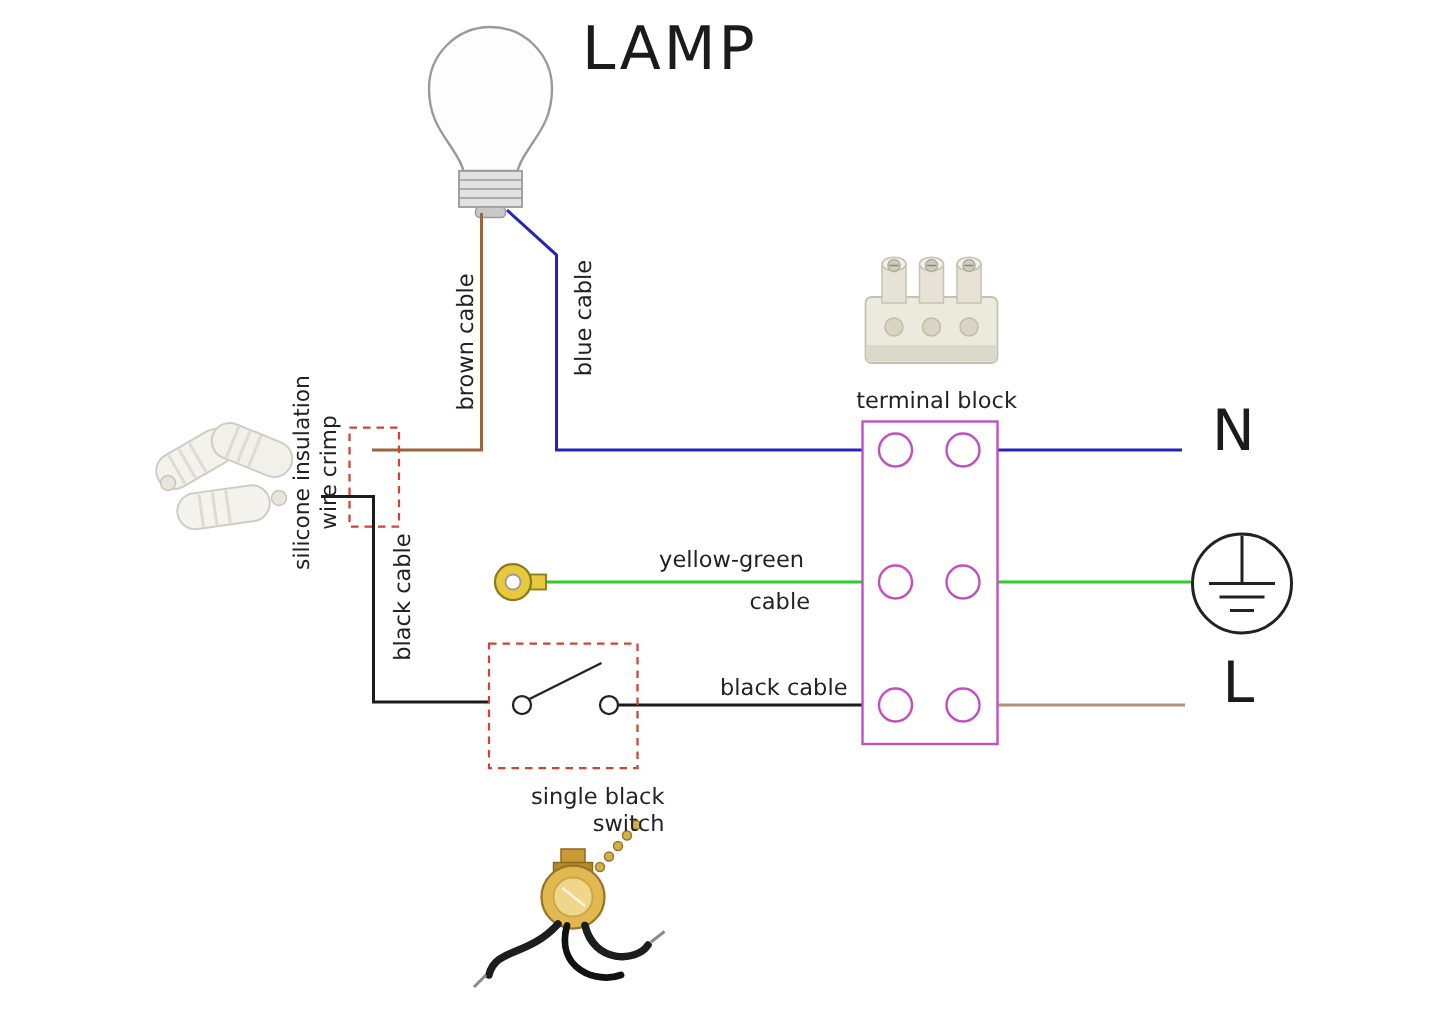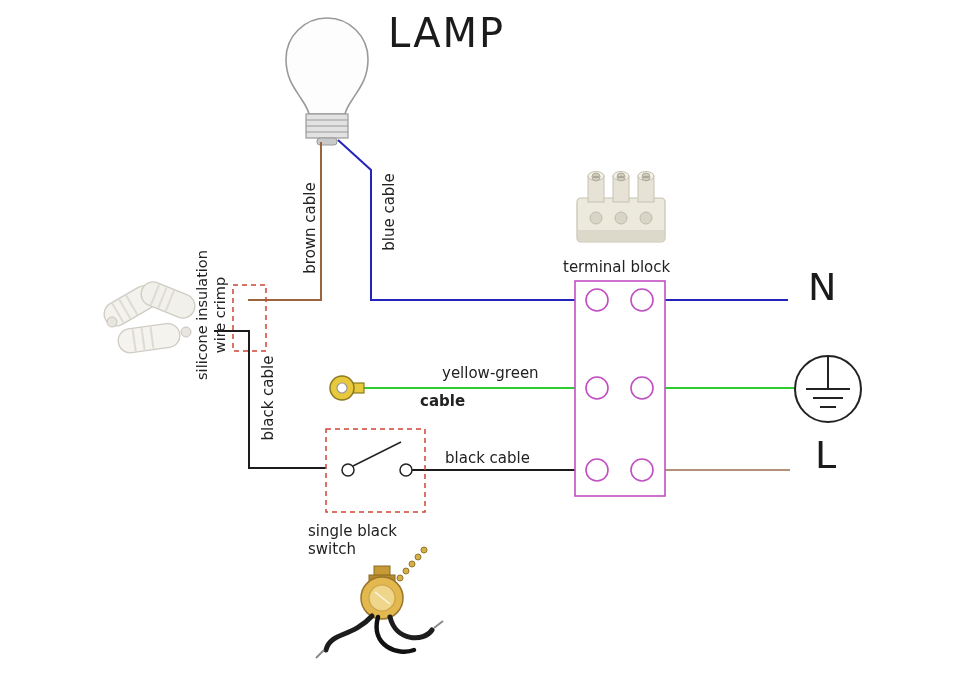--- a/index.html
+++ b/index.html
@@ -3,21 +3,21 @@
 <meta charset="utf-8">
 <style>
   html,body{margin:0;padding:0;background:#ffffff;}
   #stage{
     position:relative;width:961px;height:675px;background:#ffffff;
     font-family:"DejaVu Sans","Liberation Sans",sans-serif;color:#222;
     overflow:hidden;
   }
   #wires-svg{position:absolute;left:0;top:0;}
   .lbl{position:absolute;font-size:15px;color:#222;line-height:18px;}
-  .lbl.center{text-align:left;}
+  .lbl.center{text-align:right;}
   .rot{transform:rotate(-90deg);transform-origin:center center;white-space:nowrap;text-align:center;}
   .big{font-size:38px;letter-spacing:1px;color:#1b1b1b;}
   .title{font-size:40px;letter-spacing:2px;color:#1b1b1b;}
 </style>
 </head>
 <body>
 
 <div id="stage">
 
   <svg id="wires-svg" width="961" height="675" viewBox="0 0 961 675">
@@ -147,22 +147,22 @@
 
   <div class="lbl rot" style="left:339px;top:203px;width:100px;height:18px;">blue cable</div>
 
   <div class="lbl rot" style="left:141px;top:297px;width:140px;height:36px;font-size:14.5px;">
     <div>silicone insulation</div>
     <div>wire crimp</div>
   </div>
 
   <div class="lbl rot" style="left:218px;top:389px;width:100px;height:18px;">black cable</div>
 
-  <div class="lbl center" style="left:442px;top:364px;width:120px;">yellow-green</div>
-  <div class="lbl center" style="left:420px;top:392px;width:120px;font-weight:bold;">cable</div>
+  <div class="lbl center" style="left:416px;top:364px;width:120px;">yellow-green</div>
+  <div class="lbl center" style="left:420px;top:392px;width:120px;">cable</div>
 
   <div class="lbl center" style="left:445px;top:449px;width:120px;">black cable</div>
 
   <div class="lbl center" style="left:563px;top:258px;width:115px;">terminal block</div>
 
   <div class="lbl center" style="left:308px;top:522px;width:135px;">single black switch</div>
 
   <div class="lbl big" style="left:808px;top:278px;">N</div>
 
   <div class="lbl big" style="left:815px;top:446px;">L</div>

